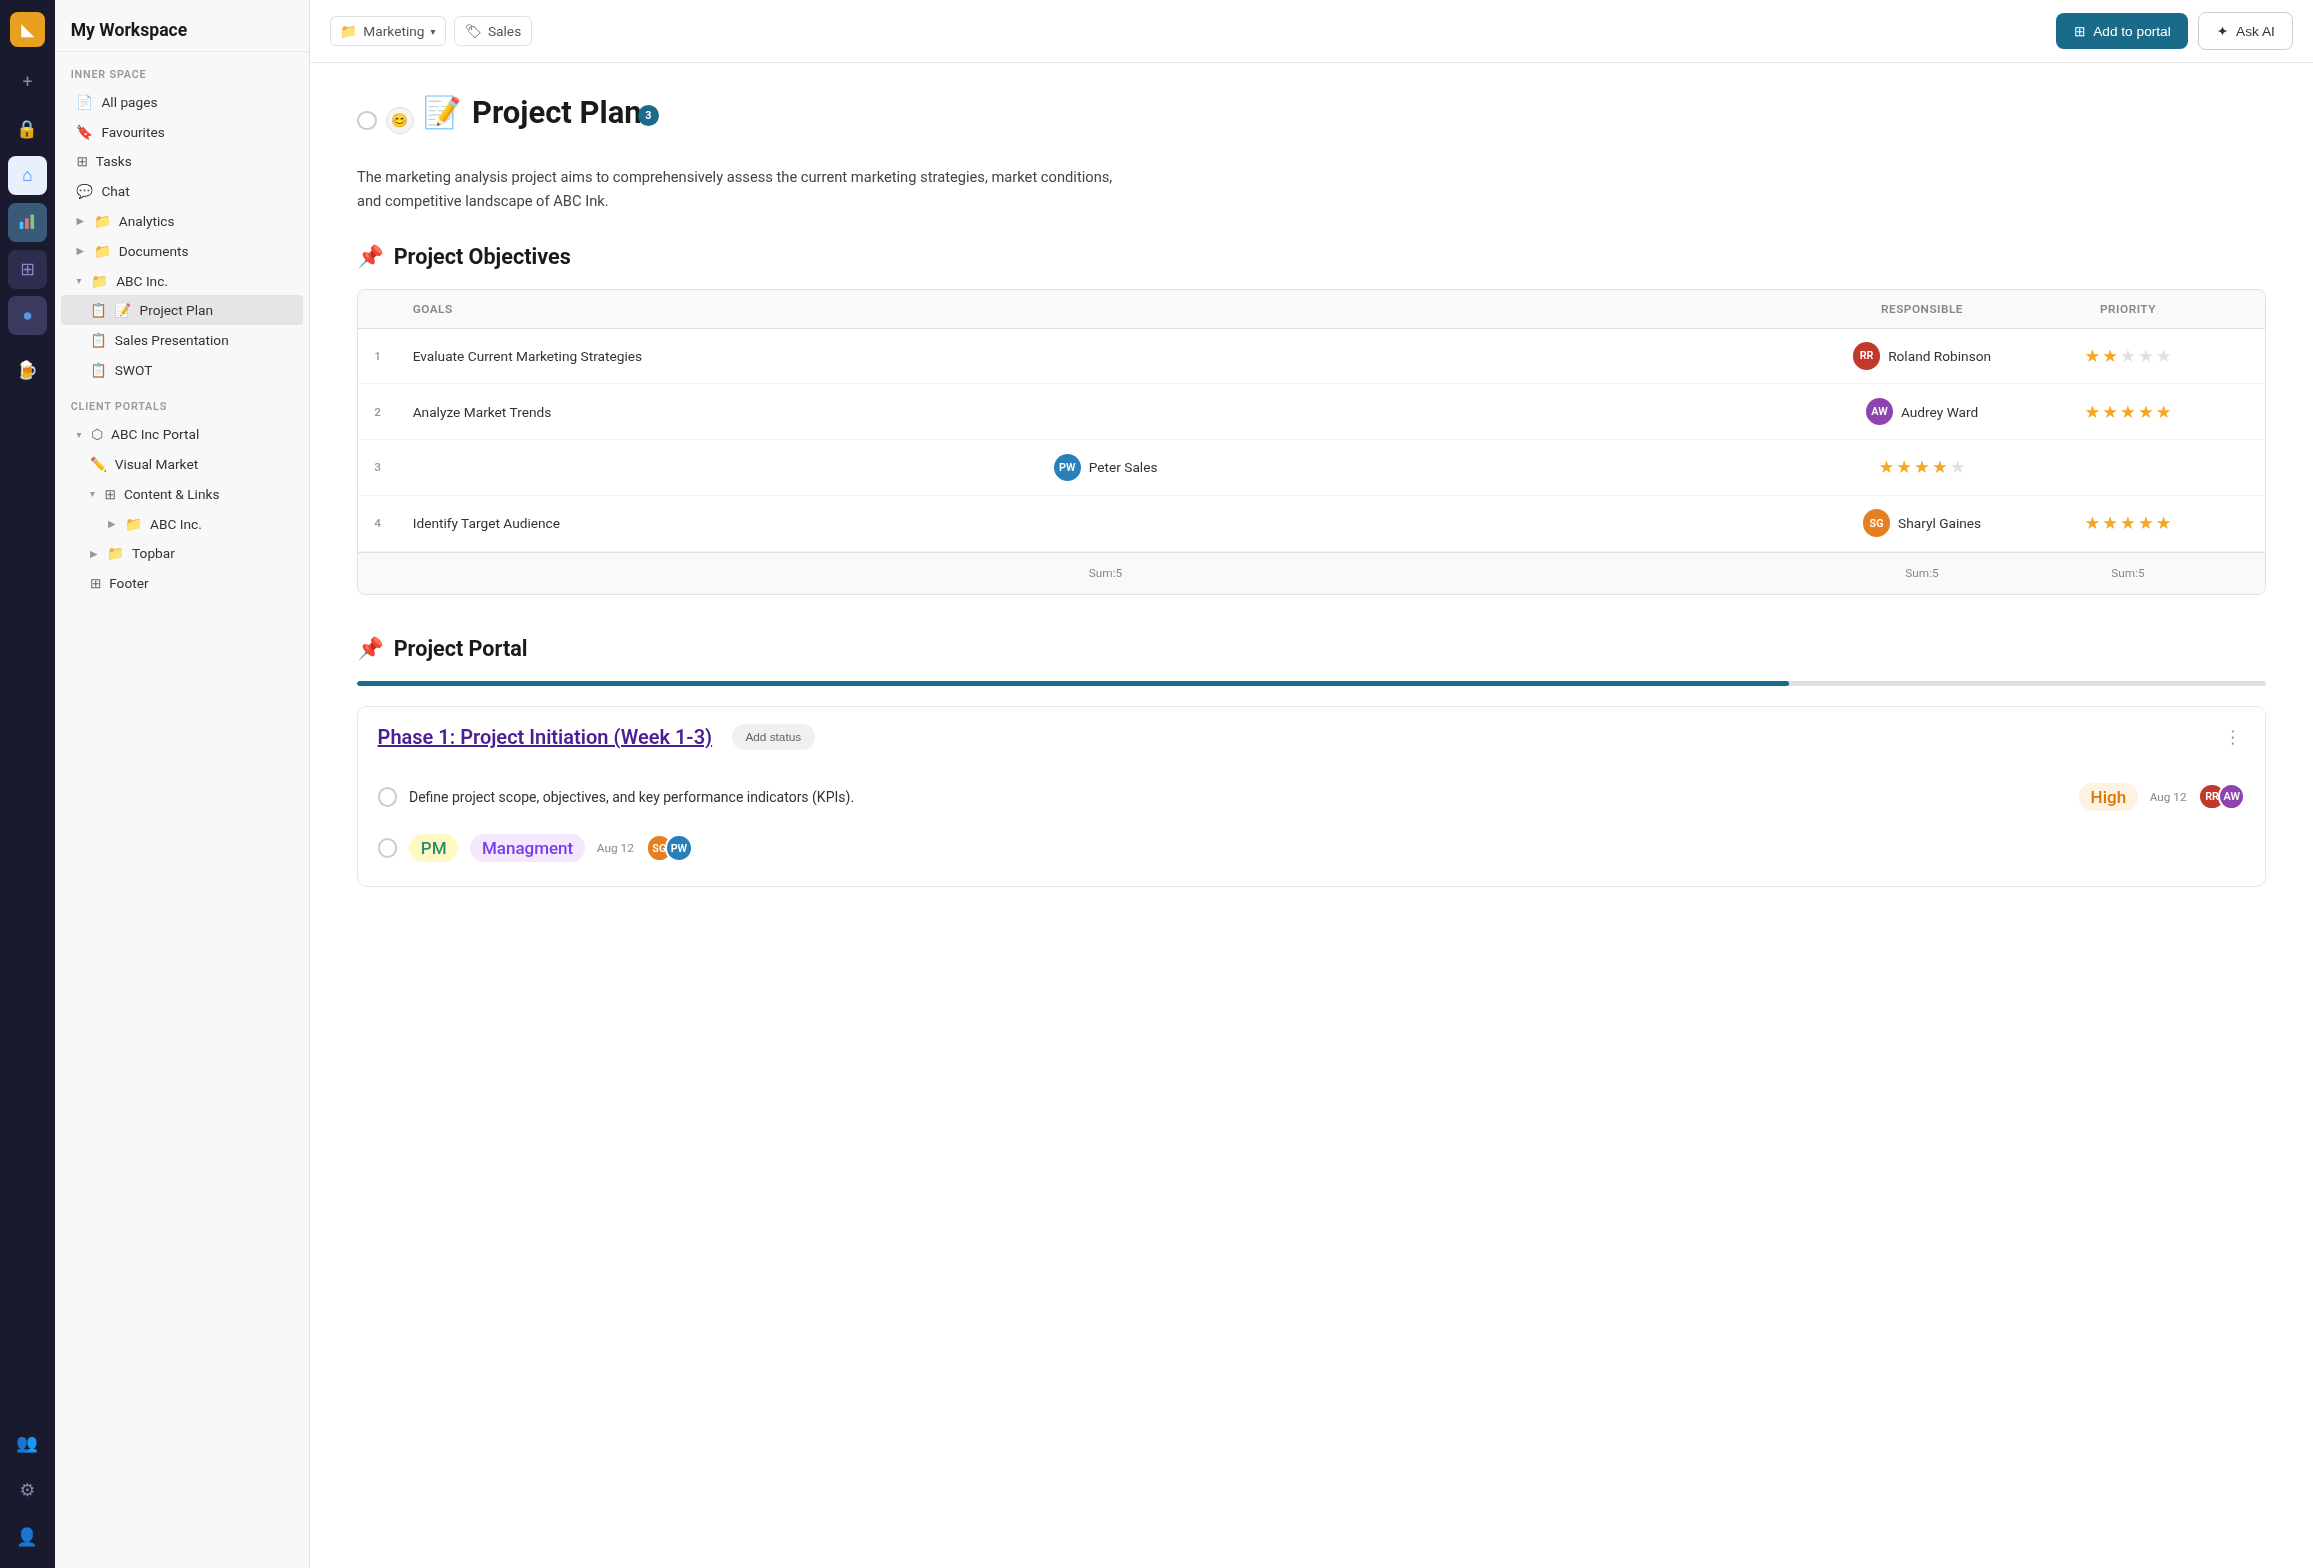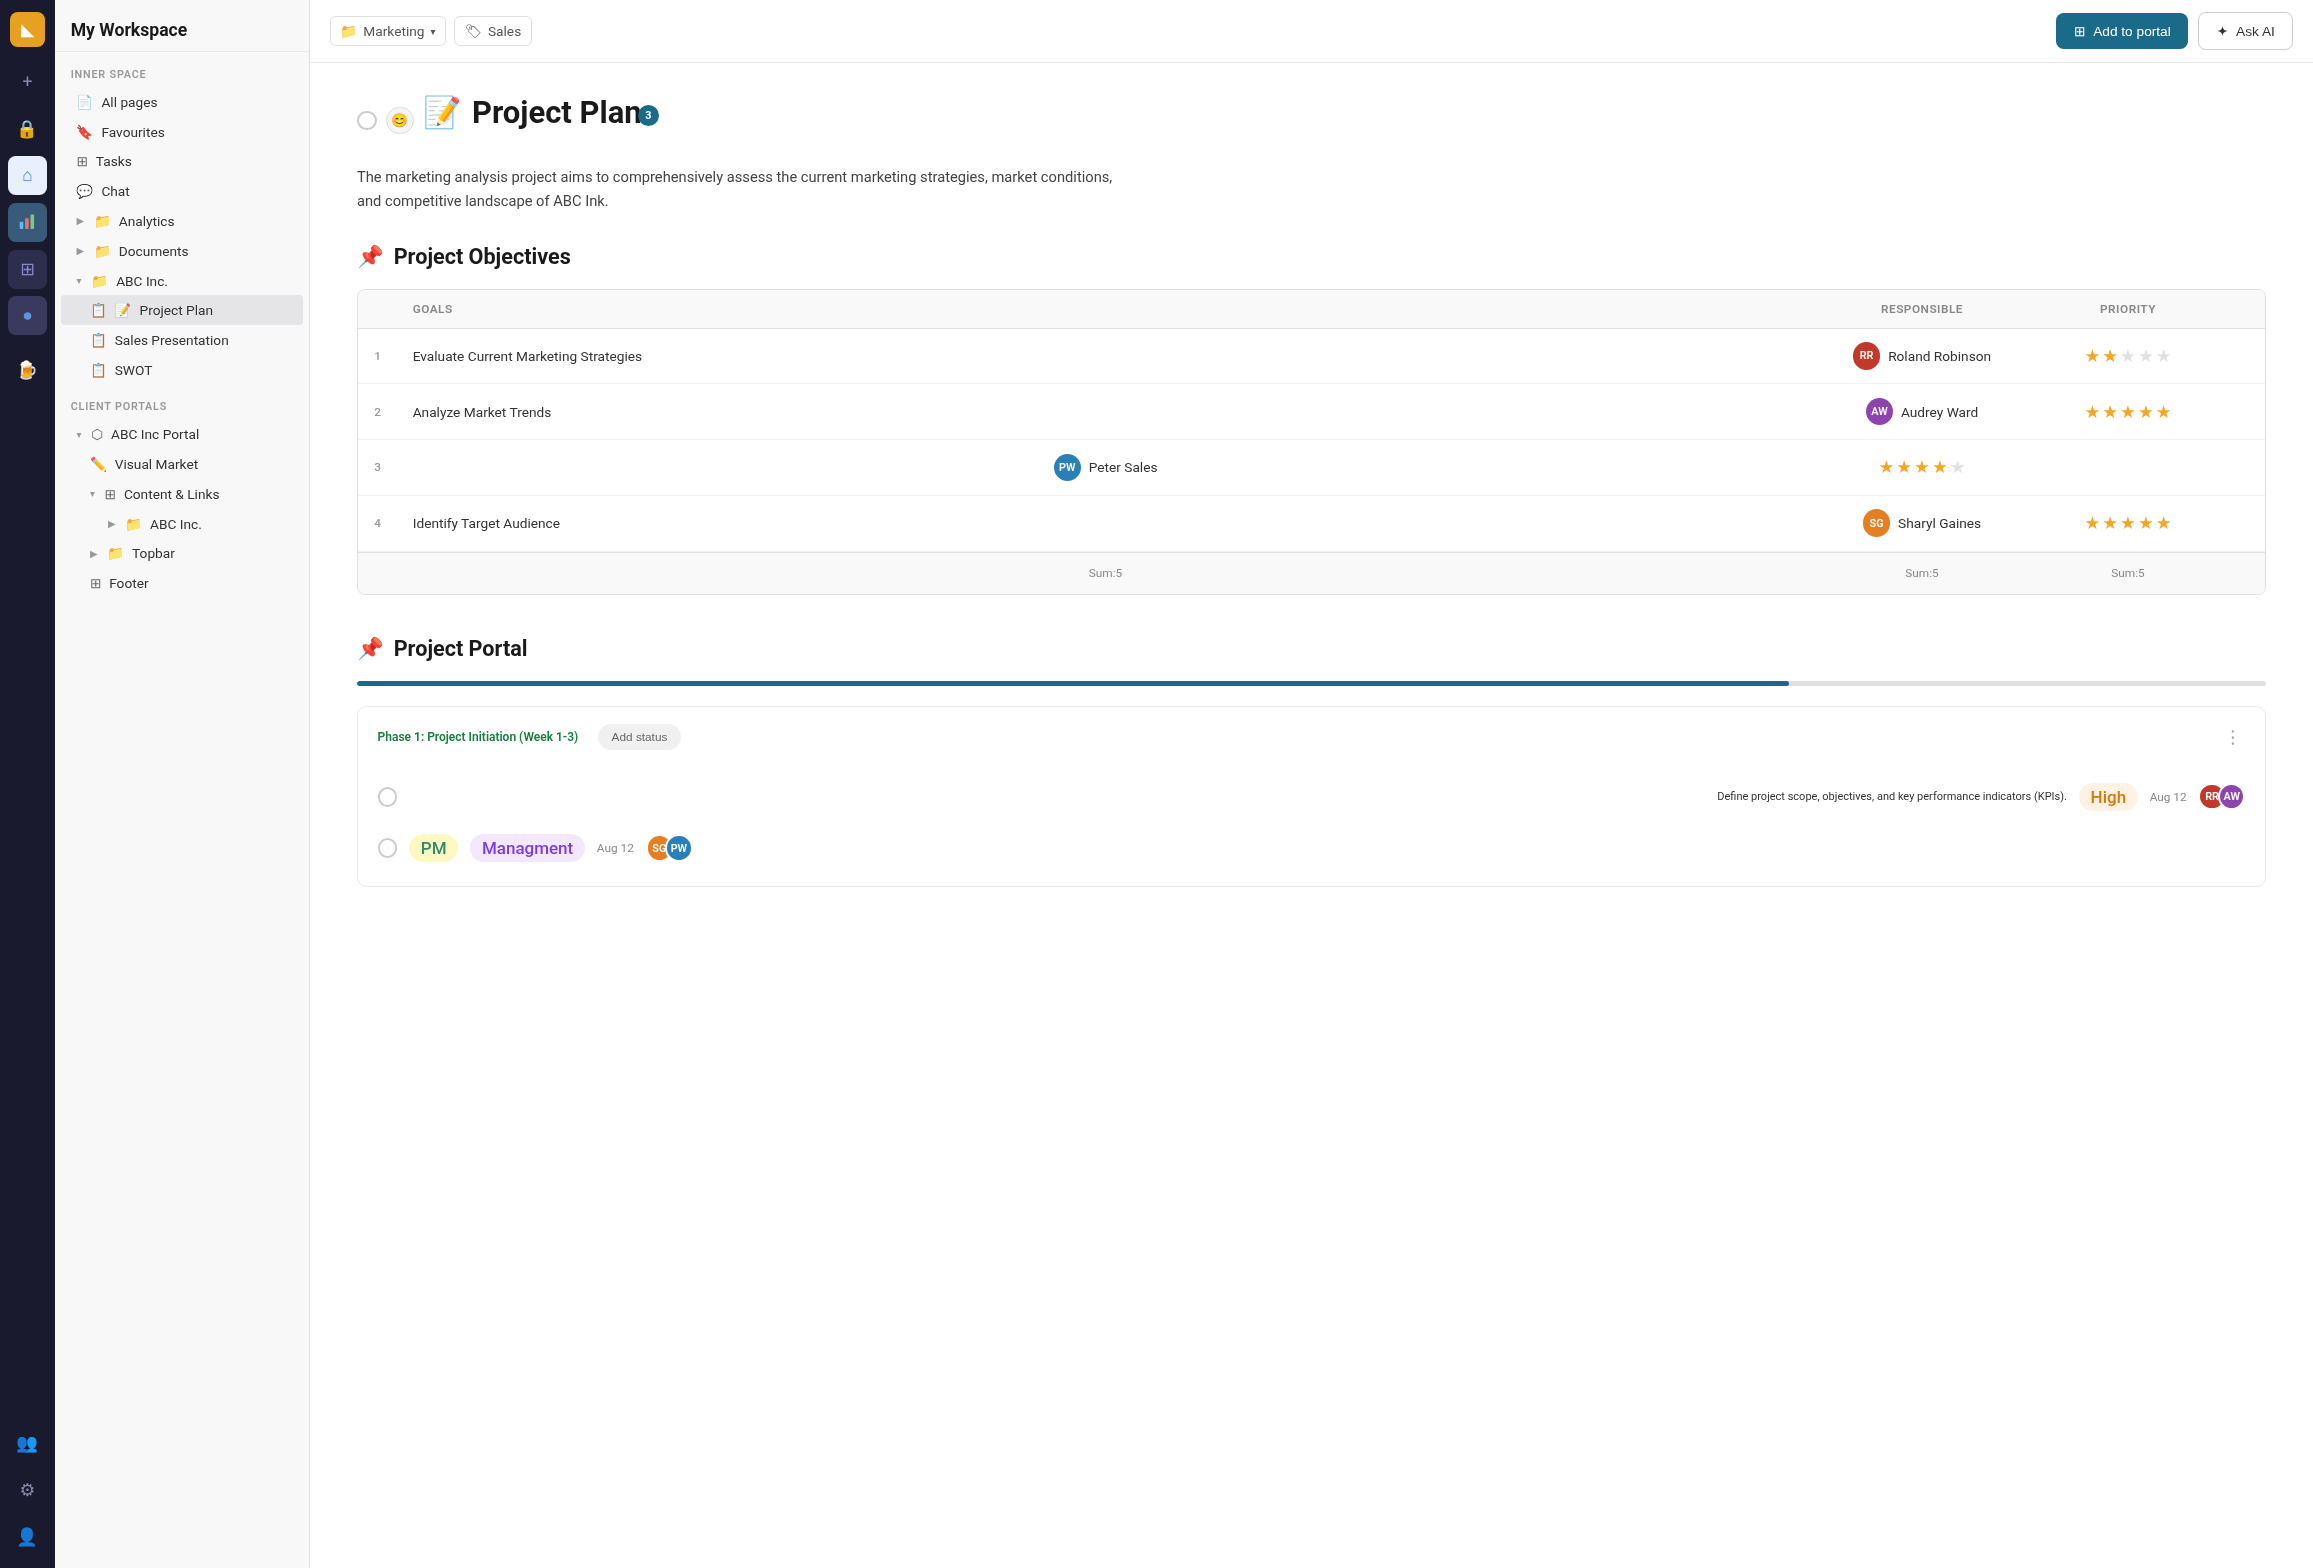--- a/index.html
+++ b/index.html
@@ -314,23 +314,24 @@
       margin-bottom: 15.7px;
     }
     .phase-card-header {
       display: flex;
       align-items: center;
       justify-content: space-between;
       padding: 15.7px 19.6px;
       background: white;
     }
     .phase-title {
-      font-size: 12px;
+      font-size: 20px;
       font-weight: 600;
-      color: #15803d;
+      color: #4c1d95;
+      text-decoration: underline;
     }
     .phase-status-btn {
       background: #f0f0f0;
       border: none;
       padding: 5.9px 13.7px;
       border-radius: 19.6px;
       font-size: 11.8px;
       color: #666;
       cursor: pointer;
       margin-left: 11.8px;
@@ -351,23 +352,22 @@
       padding: 11.8px 19.6px;
     }
     .checkbox-circle {
       width: 19.6px; height: 19.6px;
       border-radius: 50%;
       border: 2px solid #ccc;
       flex-shrink: 0;
     }
     .phase-item-text {
       flex: 1;
-      font-size: 11px;
+      font-size: 14px;
       color: #333;
-      text-align: right;
     }
     .tag {
       padding: 3.9px 11.8px;
       border-radius: 19.6px;
       font-size: 17px;
       font-weight: 500;
       text-align: right;
     }
     .tag-high { background: #fef3e2; color: #d97706; }
     .tag-pm { background: #fef9c3; color: #2d8a6b; }

